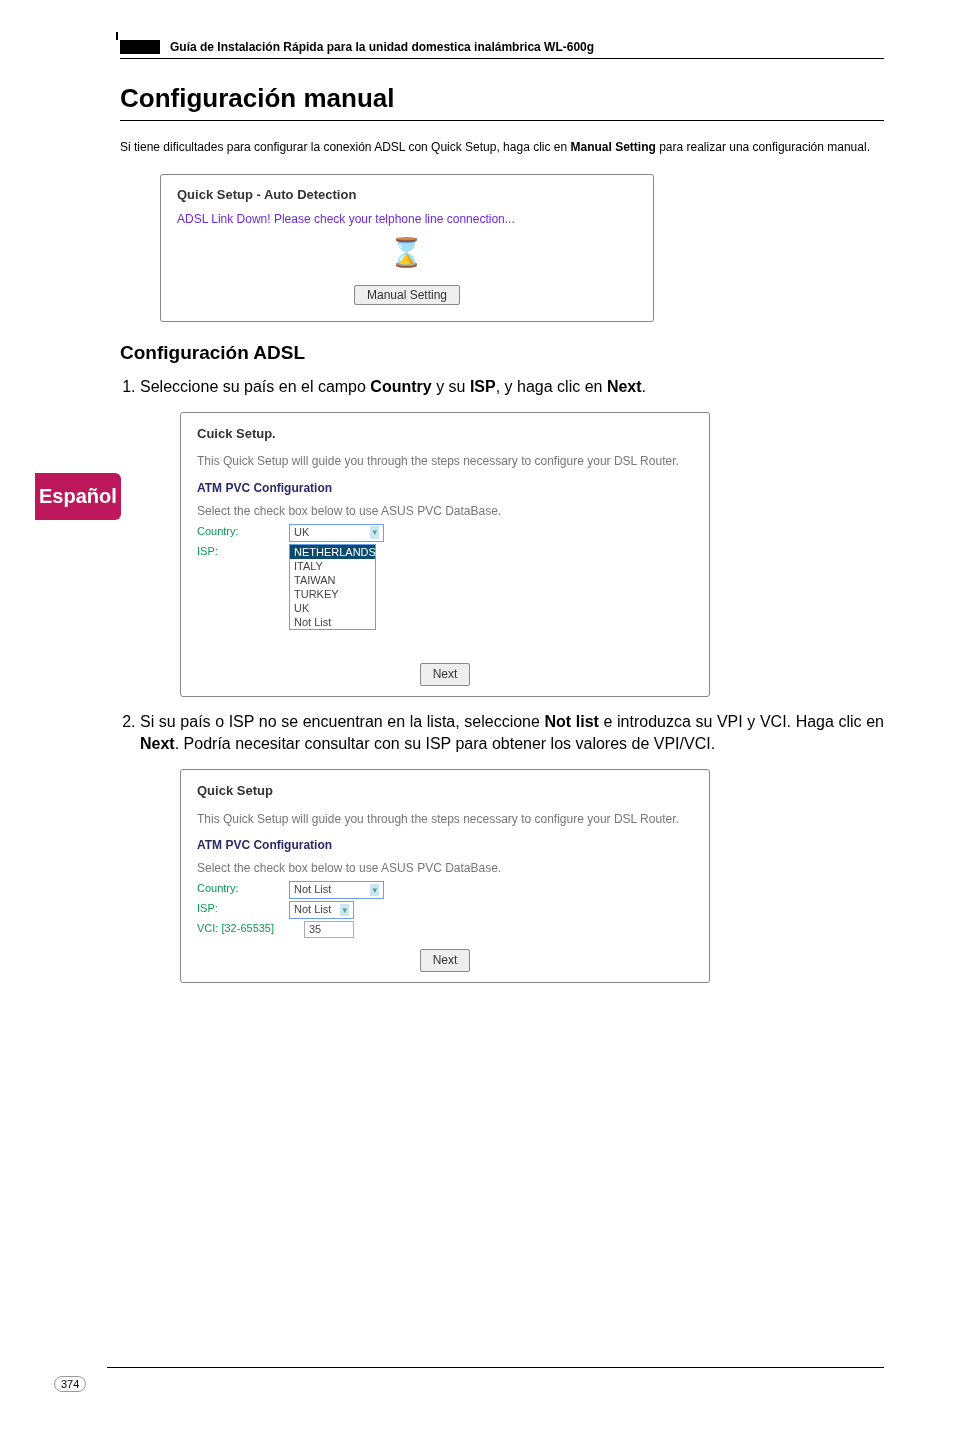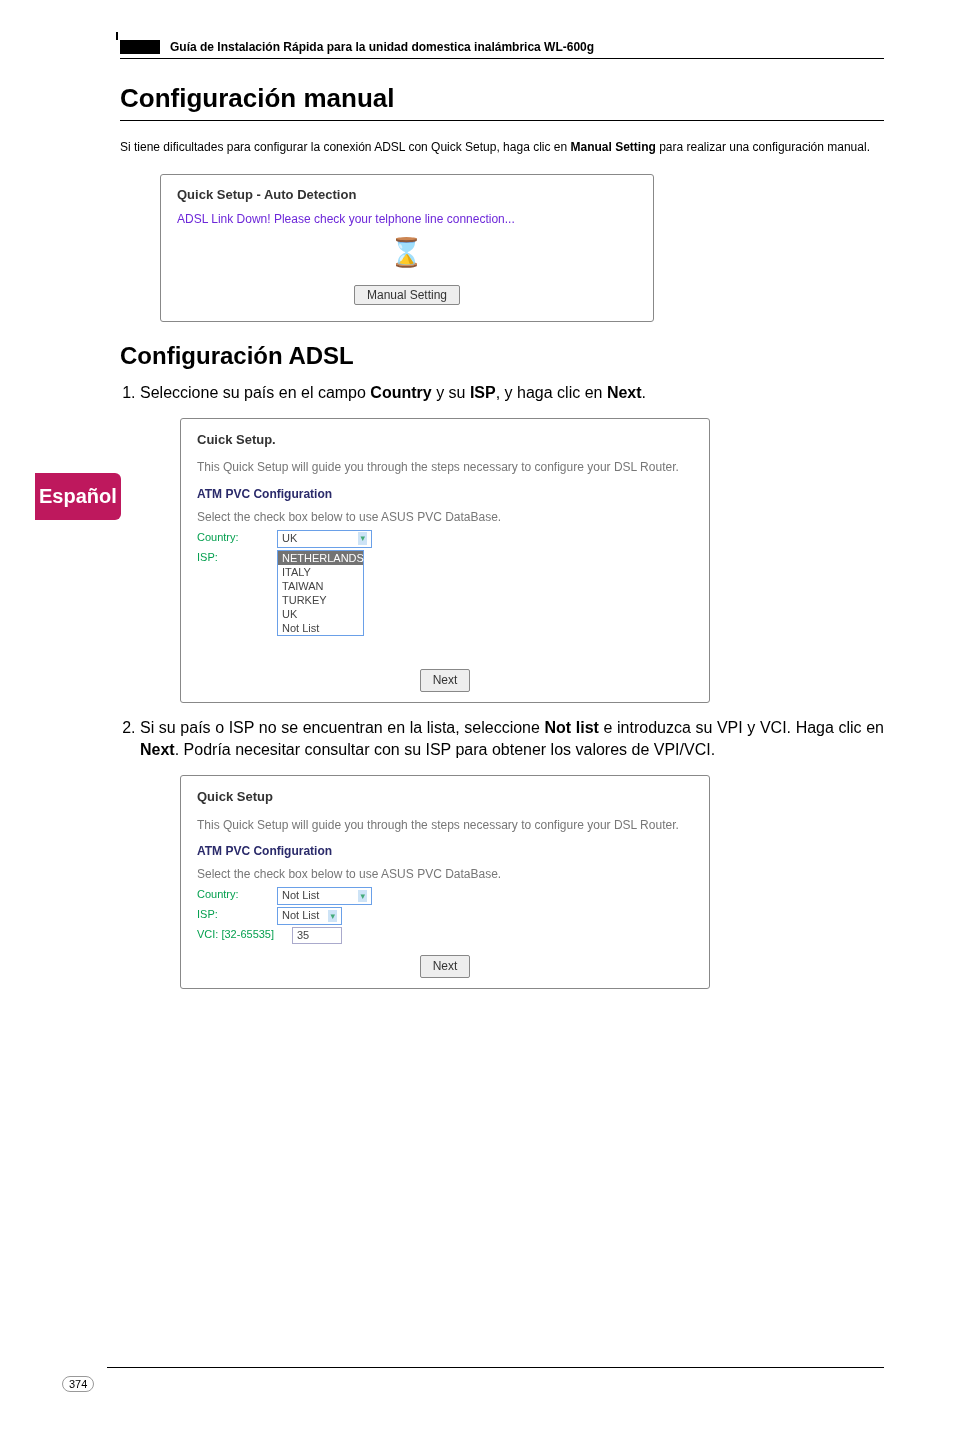--- a/index.html
+++ b/index.html
@@ -95,21 +95,21 @@
     padding: 2px 12px;
     font-size:12px;
     color:#333;
     border-radius:2px;
   }
   .btn-wrap-center{
     text-align:center;
   }
   .subheading {
     font-weight: bold;
-    font-size: 24px;
+    font-size: 19px;
     margin: 20px 0 12px 0;
   }
   ol.steps {
     margin: 12px 0 16px 0;
     padding-left: 20px;
   }
   ol.steps li {
     font-size: 16px;
     line-height:1.4;
     margin-bottom: 14px;
@@ -135,20 +135,21 @@
     font-weight:bold;
     color:#2a2a6a;
     font-size:12px;
     margin:8px 0 6px 0;
   }
   .form-row{
     display:flex;
     margin-bottom:2px;
     font-size:11px;
     color:#444;
+    gap:12px;
   }
   .form-label{
     width:80px;
     color:#2a5;
     color:#06a050;
   }
   .select-box{
     border:1px solid #6aa0e8;
     background:#fff;
     padding:0 4px;
@@ -170,34 +171,34 @@
     font-size:11px;
     width:85px;
     background:#fff;
     color:#444;
   }
   .list-open div{
     padding:0 4px;
     line-height:14px;
   }
   .list-open .sel{
-    background:#737373;color:#fff;
+    background:#0c4a6e;color:#fff;
   }
   .input-box{
     border:1px solid #aac;
     background:#fff;
     padding:0 4px;
     font-size:11px;
     min-width:40px;
     height:15px;
     display:inline-block;
   }
   .page-num{
     position:absolute;
-    left:62px;
+    left:54px;
     bottom:40px;
     font-size:11px;
     border:1px solid #999;
     border-radius:10px;
     padding:1px 6px;
     background:#fff;
   }
   .footer-line{
     position:absolute;
     left:107px;

